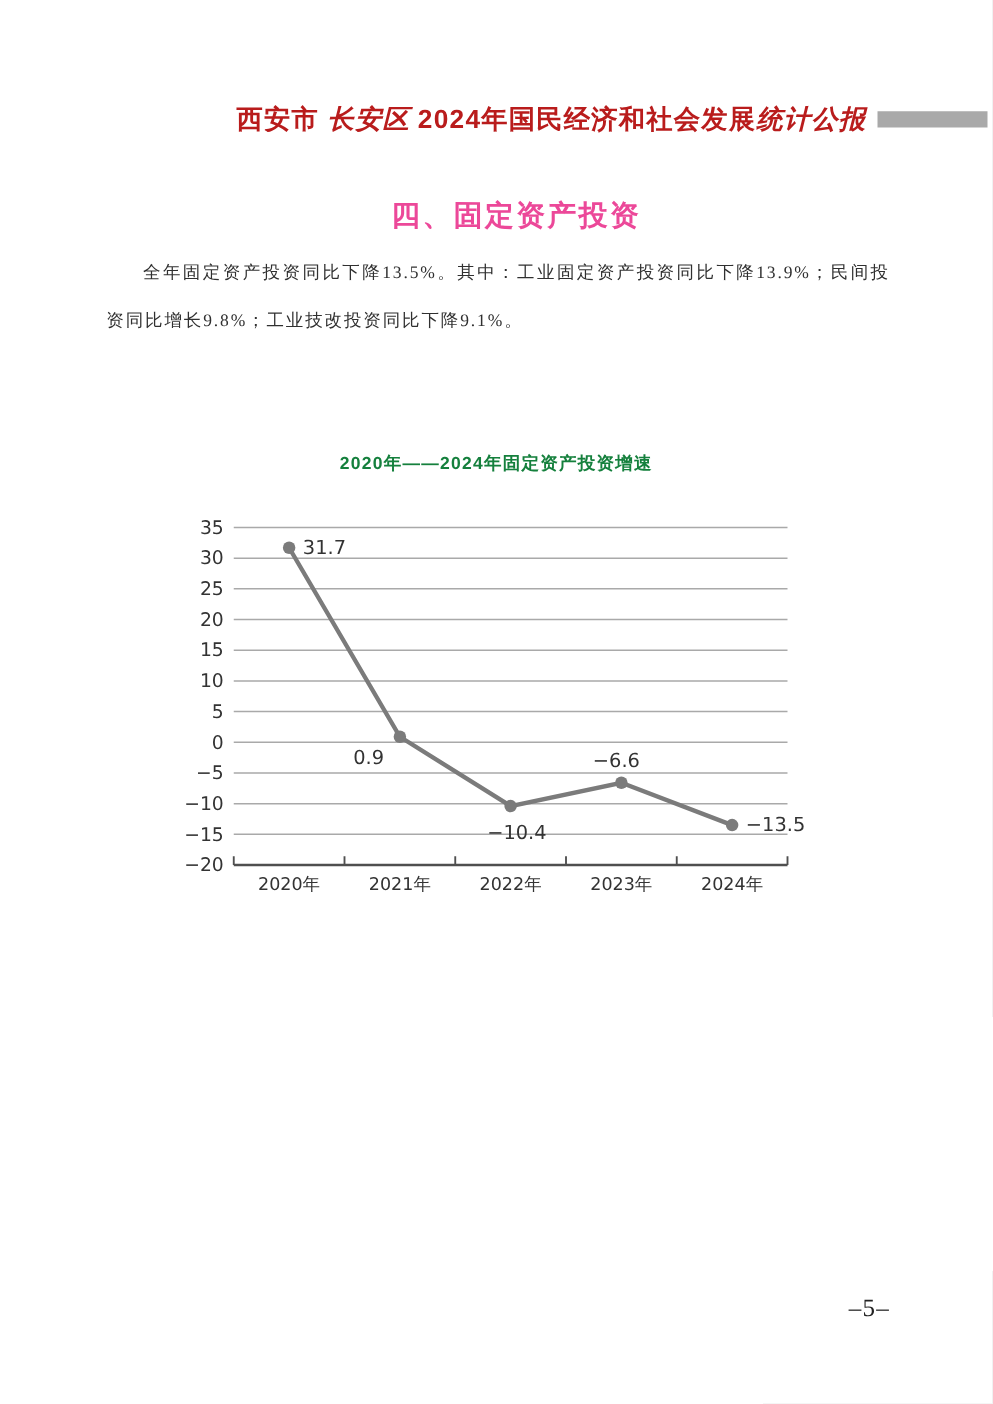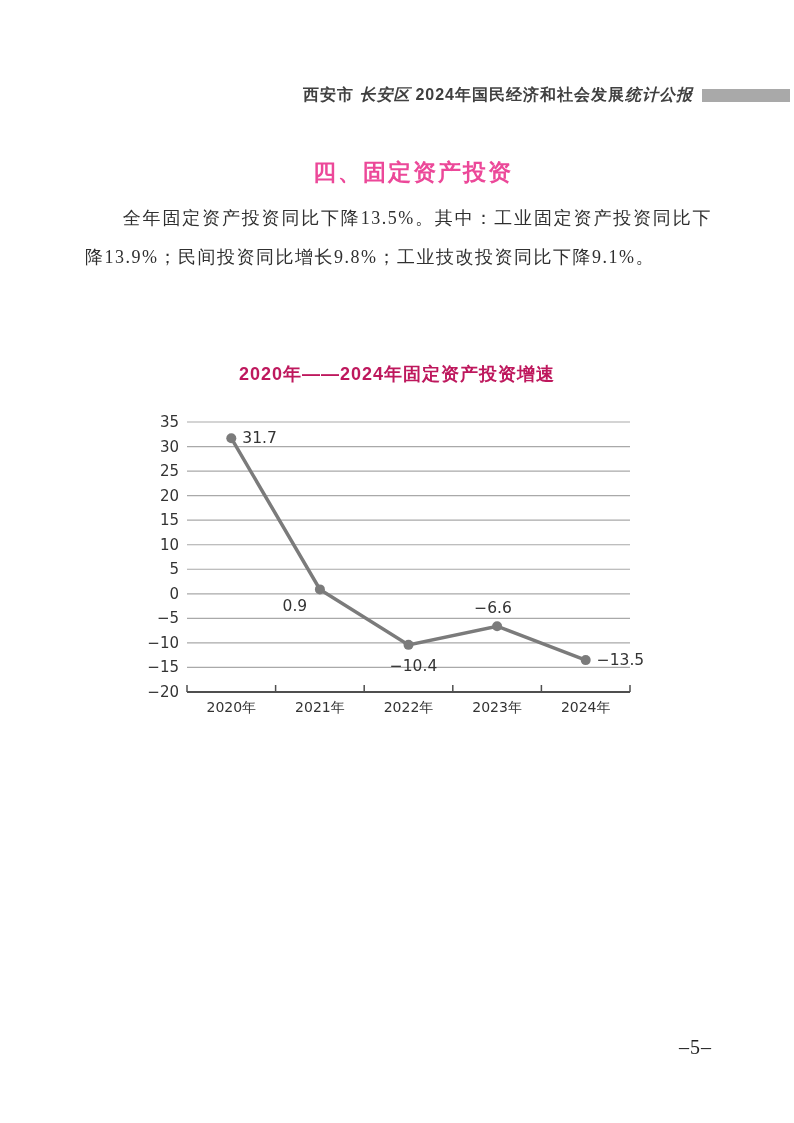--- a/index.html
+++ b/index.html
@@ -8,43 +8,43 @@
     background:#ffffff;overflow:hidden;
     font-family:"Liberation Serif","DejaVu Serif",serif;color:#333;
   }
   
   .header{
     position:absolute;top:84px;left:0;width:790px;height:22px;
     display:flex;justify-content:flex-end;align-items:center;gap:9px;
   }
   .header-text{
     font-family:"Liberation Sans","DejaVu Sans",sans-serif;
-    font-weight:bold;font-size:16px;color:#404040;letter-spacing:1px;white-space:nowrap;
+    font-weight:bold;font-size:21px;color:#b91c1c;letter-spacing:1px;white-space:nowrap;
   }
   .hdr-script{font-style:italic;font-family:"Liberation Serif","DejaVu Serif",serif;}
   .header-bar{width:88px;height:13px;background:#a9a9a9;}
   
   .section-title{
     position:absolute;top:141px;left:0;width:100%;margin:16px;
     text-align:center;font-family:"Liberation Sans","DejaVu Sans",sans-serif;
     font-size:23px;font-weight:bold;color:#ec4899;letter-spacing:2px;
   }
   
   .para{
     position:absolute;left:85px;width:627px;
-    font-size:18px;color:#303030;text-align:justify;
+    font-size:14px;color:#303030;text-align:justify;
     letter-spacing:1.5px;margin:0;
   }
   .para1{top:199px;line-height:39px;text-indent:2.1em;}
   .para2{top:752px;line-height:37px;text-indent:2.1em;}
   
   .chart-title{
     position:absolute;top:362px;left:0;width:100%;text-align:center;
     font-family:"Liberation Sans","DejaVu Sans",sans-serif;
-    font-size:18px;font-weight:bold;color:#be185d;letter-spacing:1px;
+    font-size:14px;font-weight:bold;color:#15803d;letter-spacing:1px;
   }
   .chart-svg{position:absolute;top:408px;left:145px;}
   .chart-svg text{font-family:"DejaVu Sans","Liberation Sans",sans-serif;}
   
   .page-number{
     position:absolute;top:1036px;left:0;width:712px;text-align:right;
     font-size:20px;color:#222;letter-spacing:1px;
   }
 </style>
 </head>

